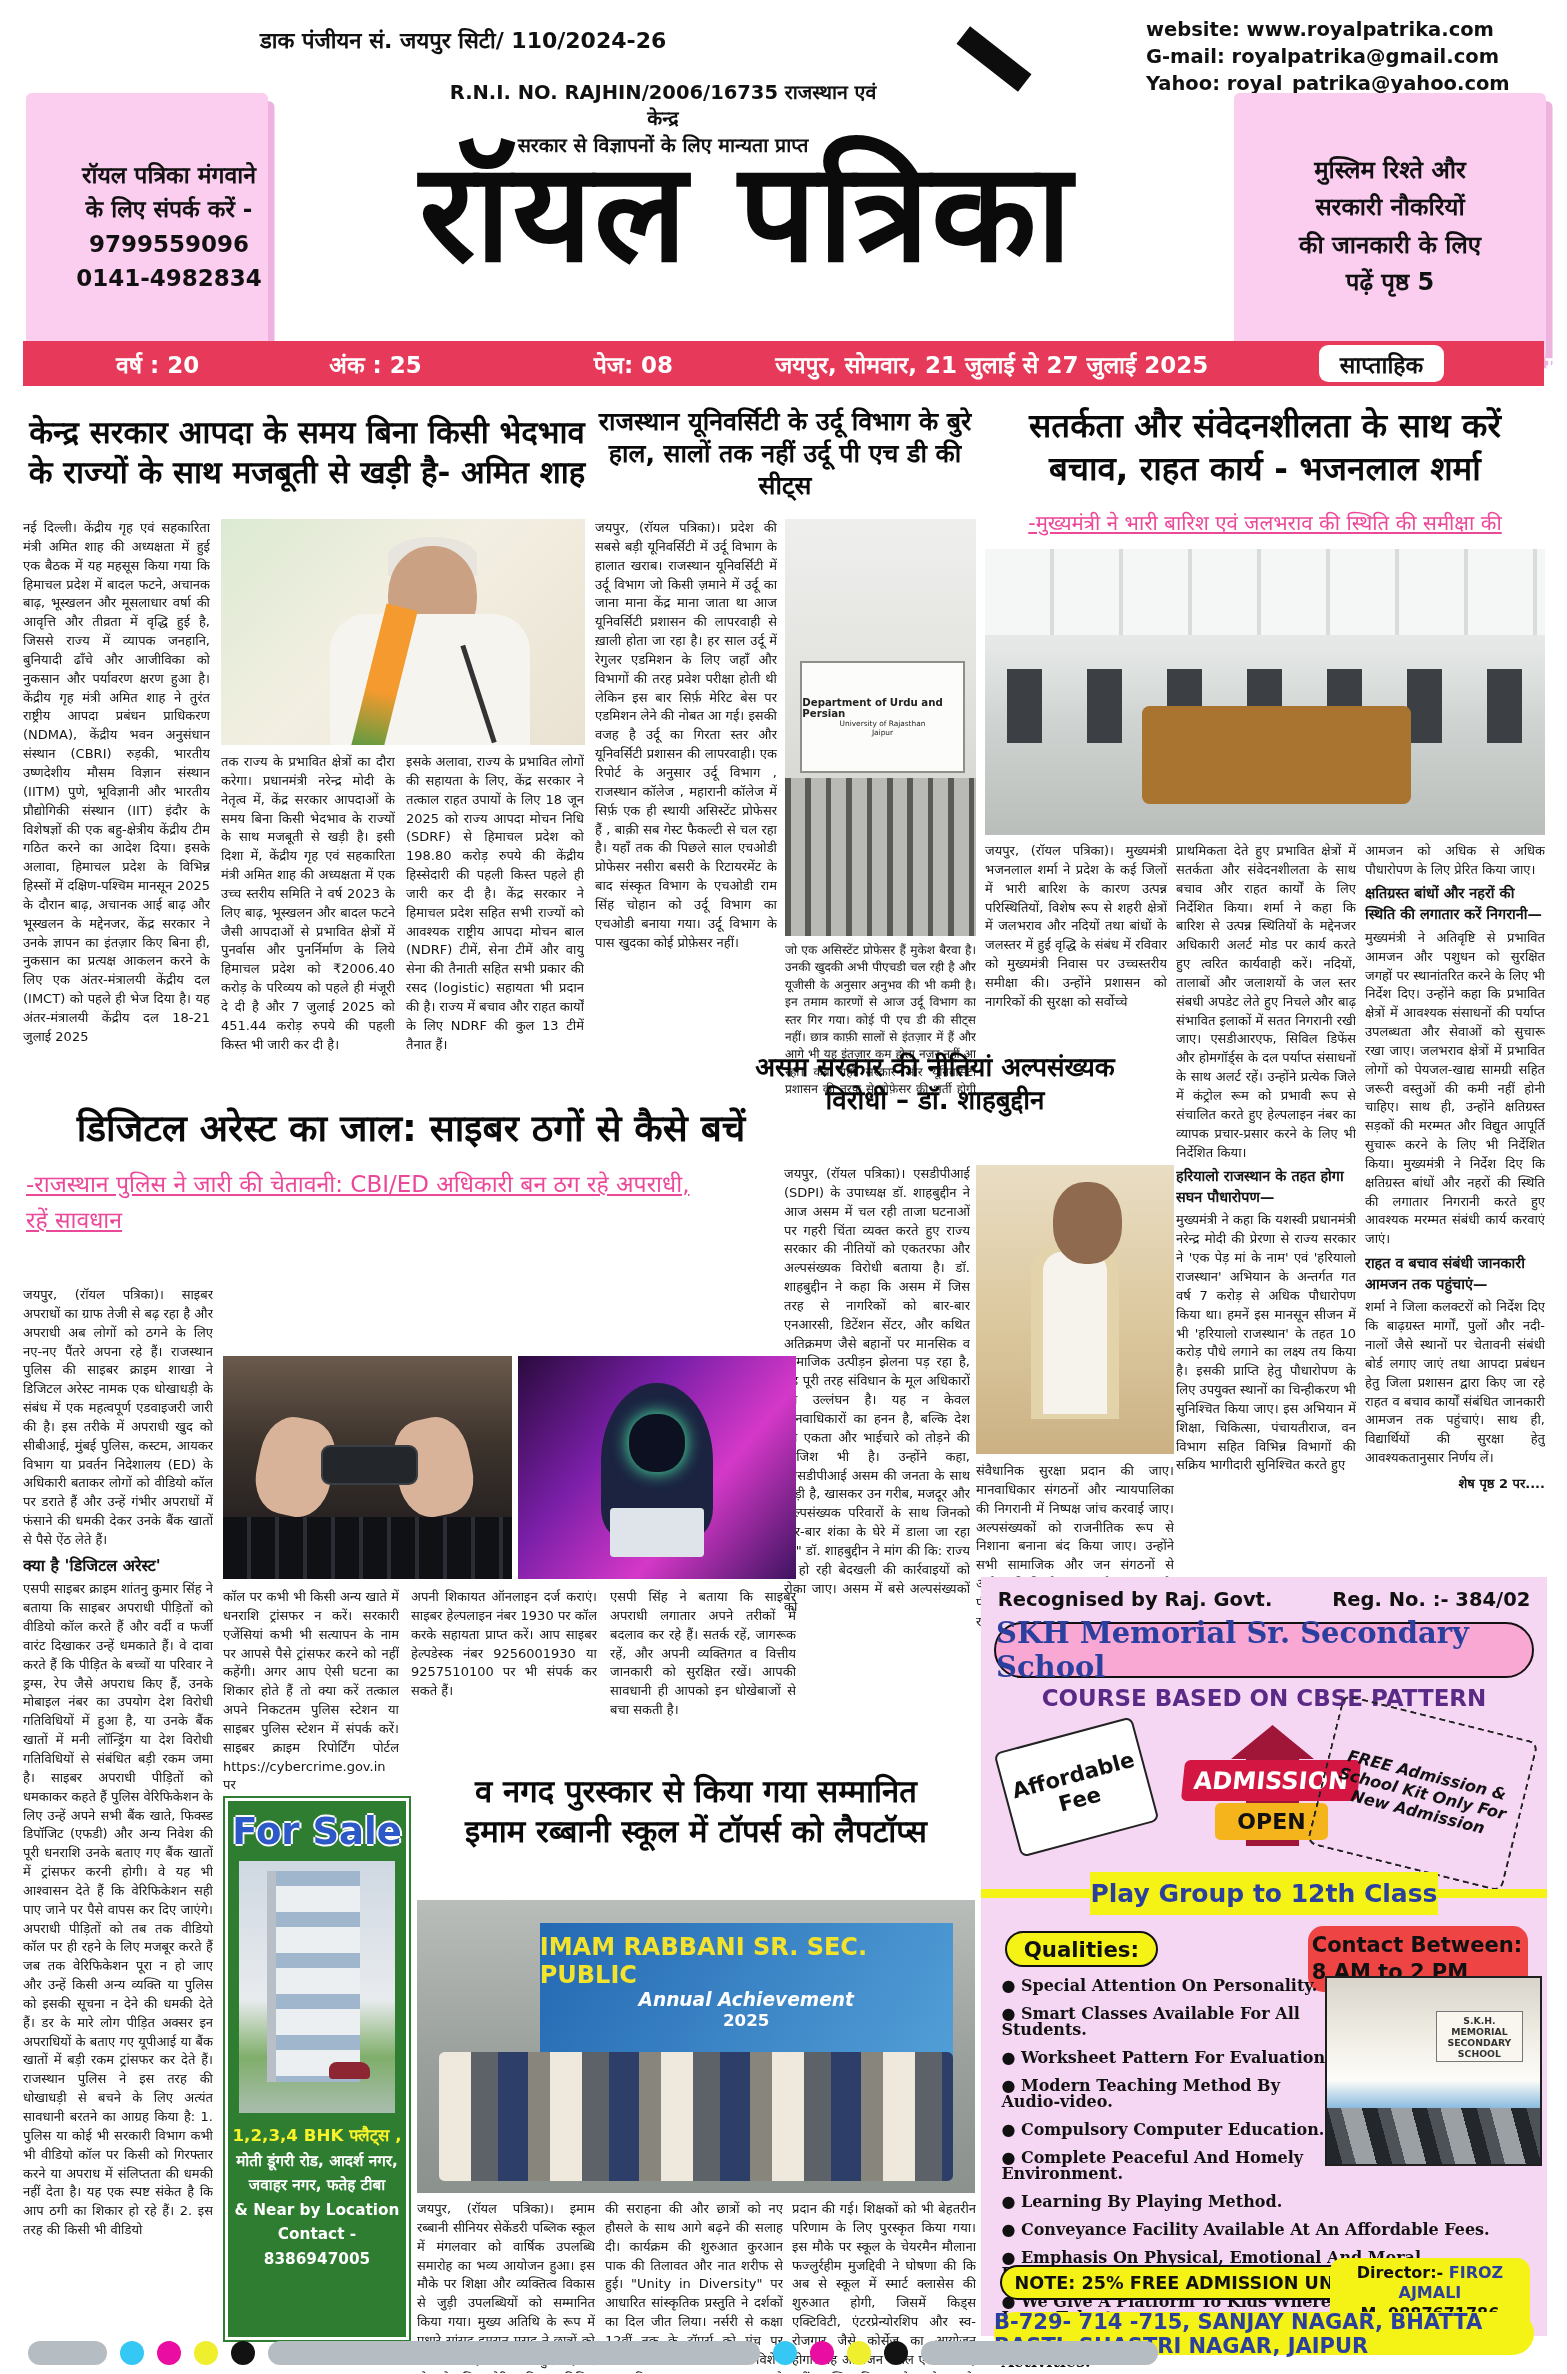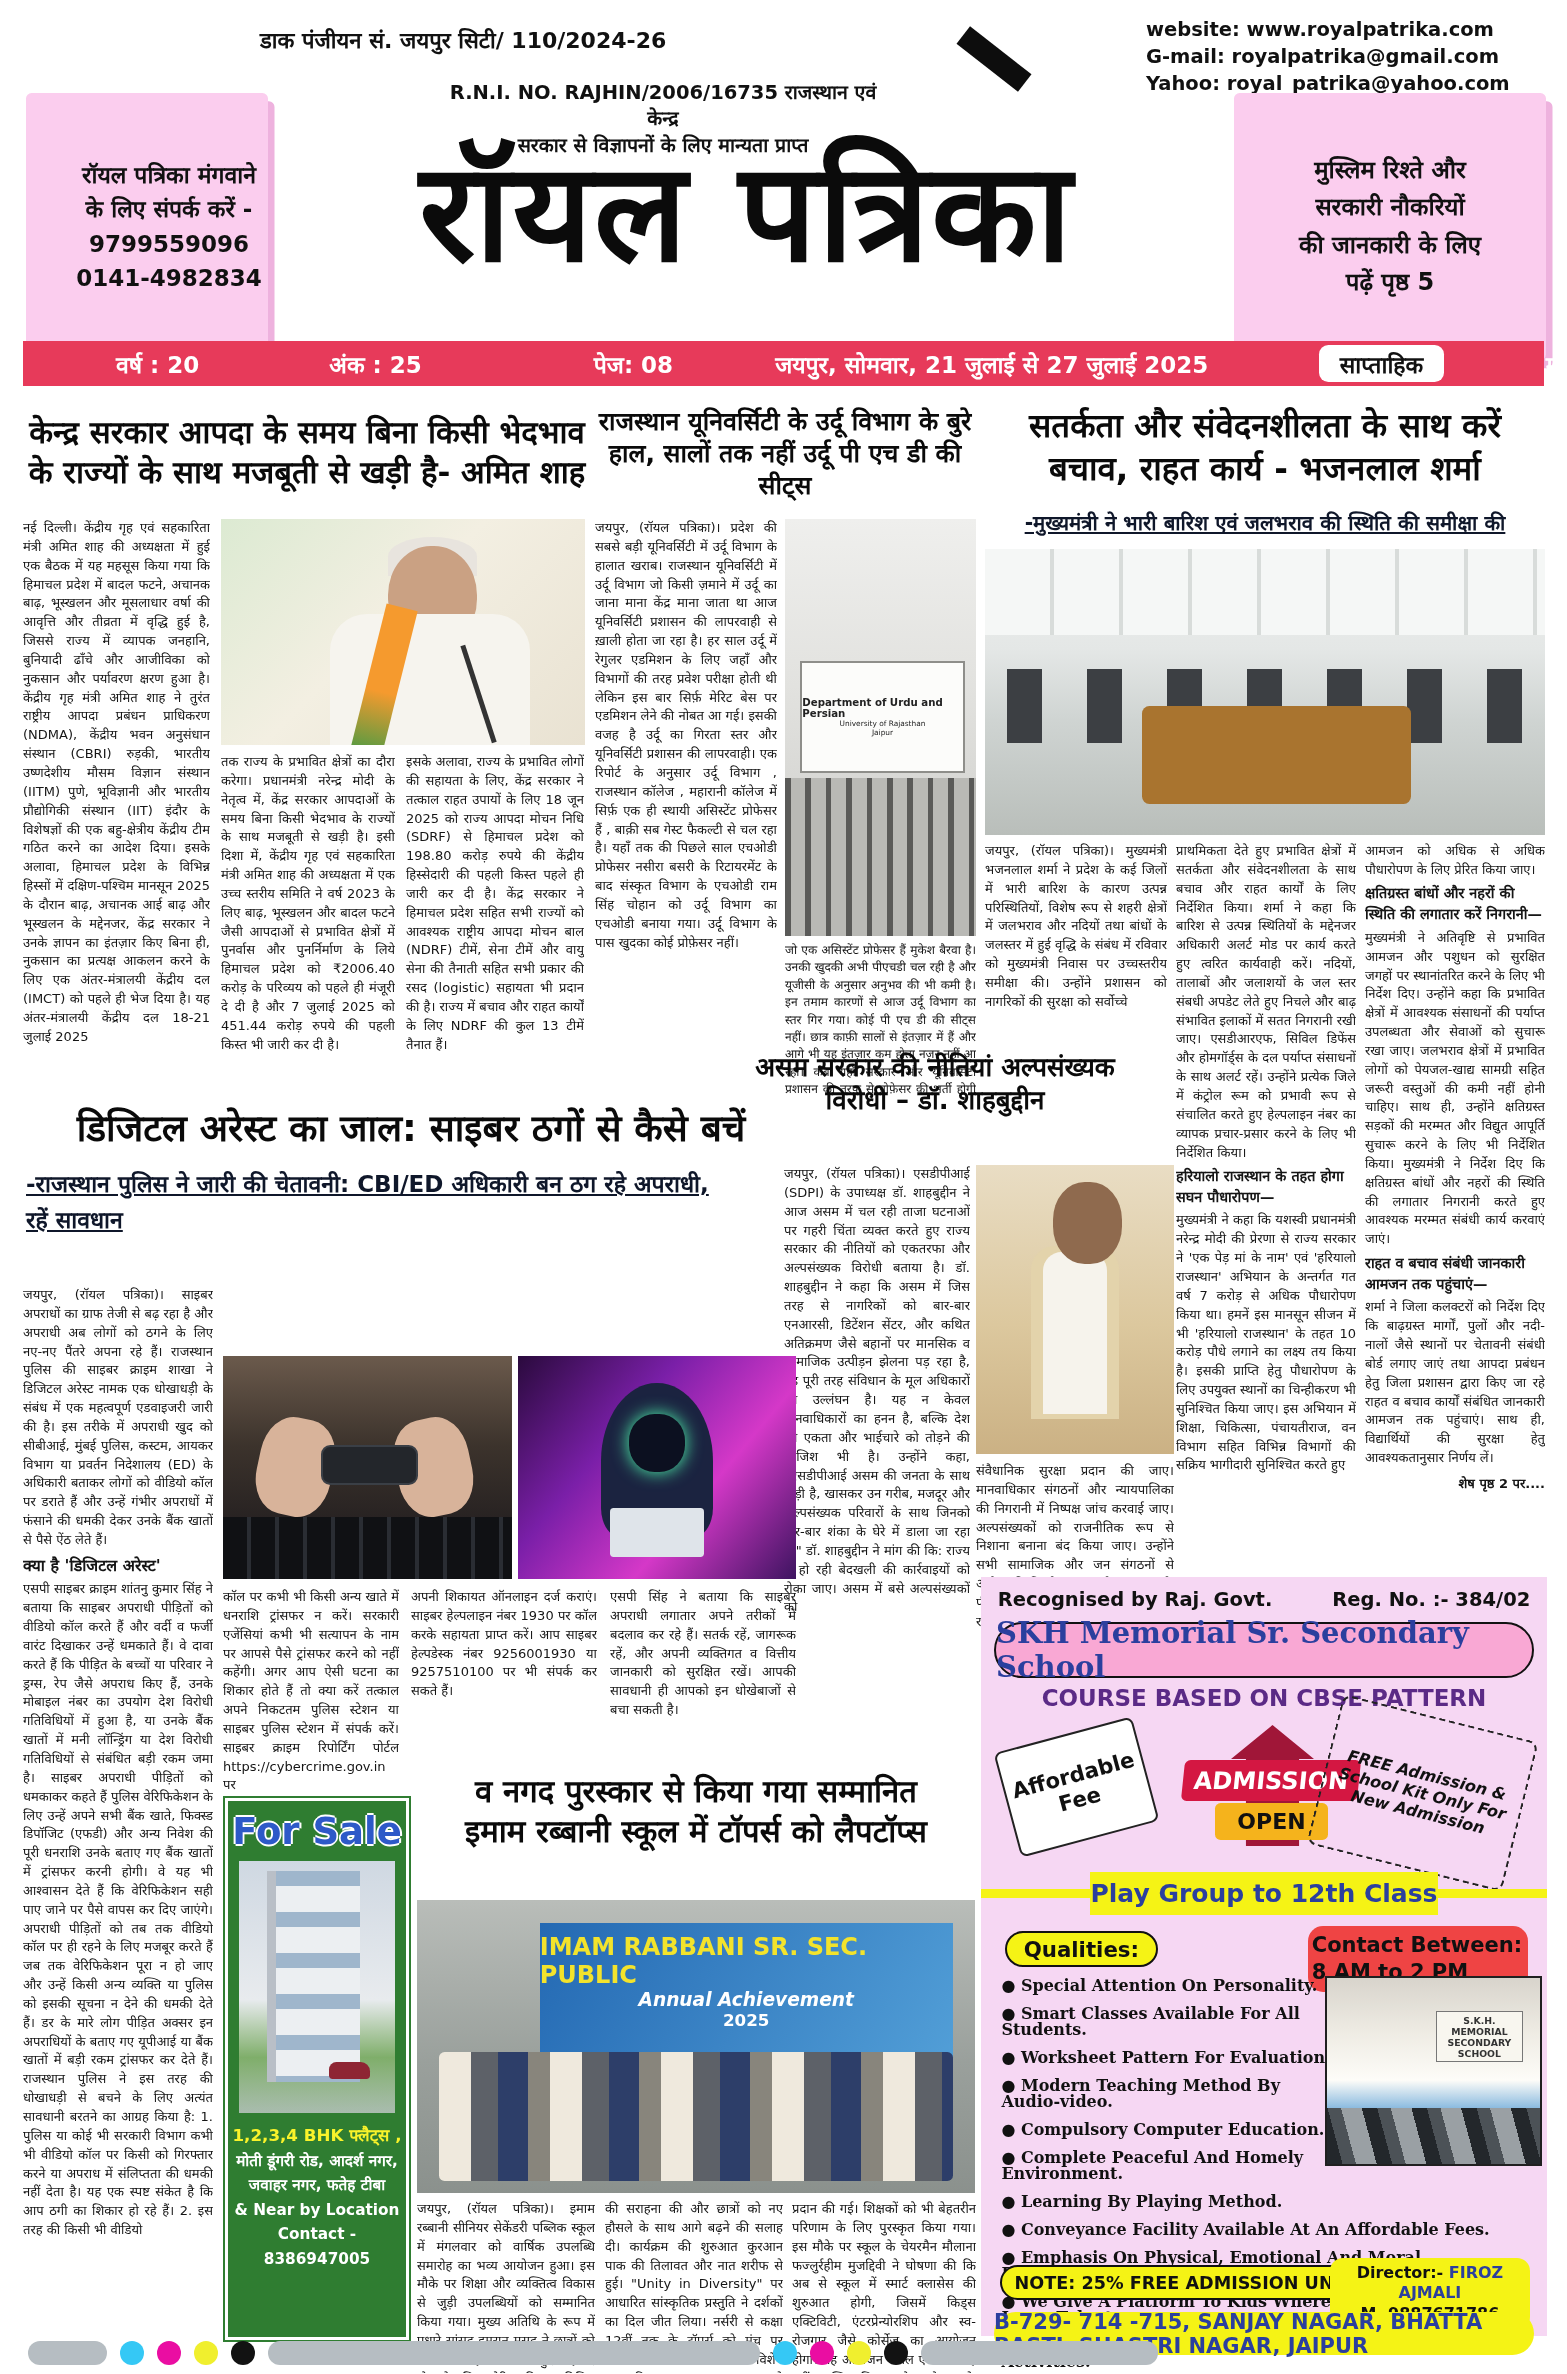--- a/index.html
+++ b/index.html
@@ -21,21 +21,21 @@
   
   .redbar{left:23px;top:341px;width:1521px;height:45px;background:#e73a5a;color:#fff;
           display:flex;align-items:center;font-weight:900;font-size:23px;}
   .redbar>div{white-space:nowrap;}
   .freq-pill{background:#fff;color:#111;border-radius:9.3px;padding:2.8px 20.4px;}
   
   .headline{position:absolute;font-weight:900;color:#0a0a0a;text-align:center;line-height:1.28;
             display:flex;flex-direction:column;align-items:center;justify-content:center;}
   .col{position:absolute;font-size:13px;line-height:1.45;text-align:justify;color:#151515;overflow:hidden;}
   .col-subhead{font-weight:900;font-size:14.4px;margin:3.7px 0;text-align:left;}
-  .subtitle{position:absolute;font-weight:700;color:#0f172a;text-decoration:underline;text-align:center;}
+  .subtitle{position:absolute;font-weight:400;color:#ec4899;text-decoration:underline;text-align:center;}
   .continued{font-weight:900;text-align:right;margin-top:7.4px;}
   
   .photo{position:absolute;overflow:hidden;}
   .ph-amit{background:linear-gradient(135deg,#dcead2 0%,#f3efe2 45%,#e9e2d2 100%);}
   .ph-amit .sash{position:absolute;left:40%;top:38%;width:32px;height:70%;background:linear-gradient(#f59a2e,#f59a2e 55%,#3f9b45);transform:rotate(14deg);}
   .ph-amit .body{position:absolute;left:30%;top:42%;width:55%;height:70%;background:#f6f4ee;border-radius:37px 37px 0 0;}
   .ph-amit .head{position:absolute;left:46%;top:12%;width:89px;height:102px;background:#caa183;border-radius:48%;}
   .ph-amit .hair{position:absolute;left:46%;top:8%;width:89px;height:39px;background:#e8e4de;border-radius:50% 50% 0 0;}
   .ph-amit .mic{position:absolute;left:70%;top:55%;width:4.6px;height:45%;background:#333;transform:rotate(-18deg);}
   .ph-urdu{background:linear-gradient(#efefed 0%,#e2e2df 40%,#c9c9c6 100%);}

